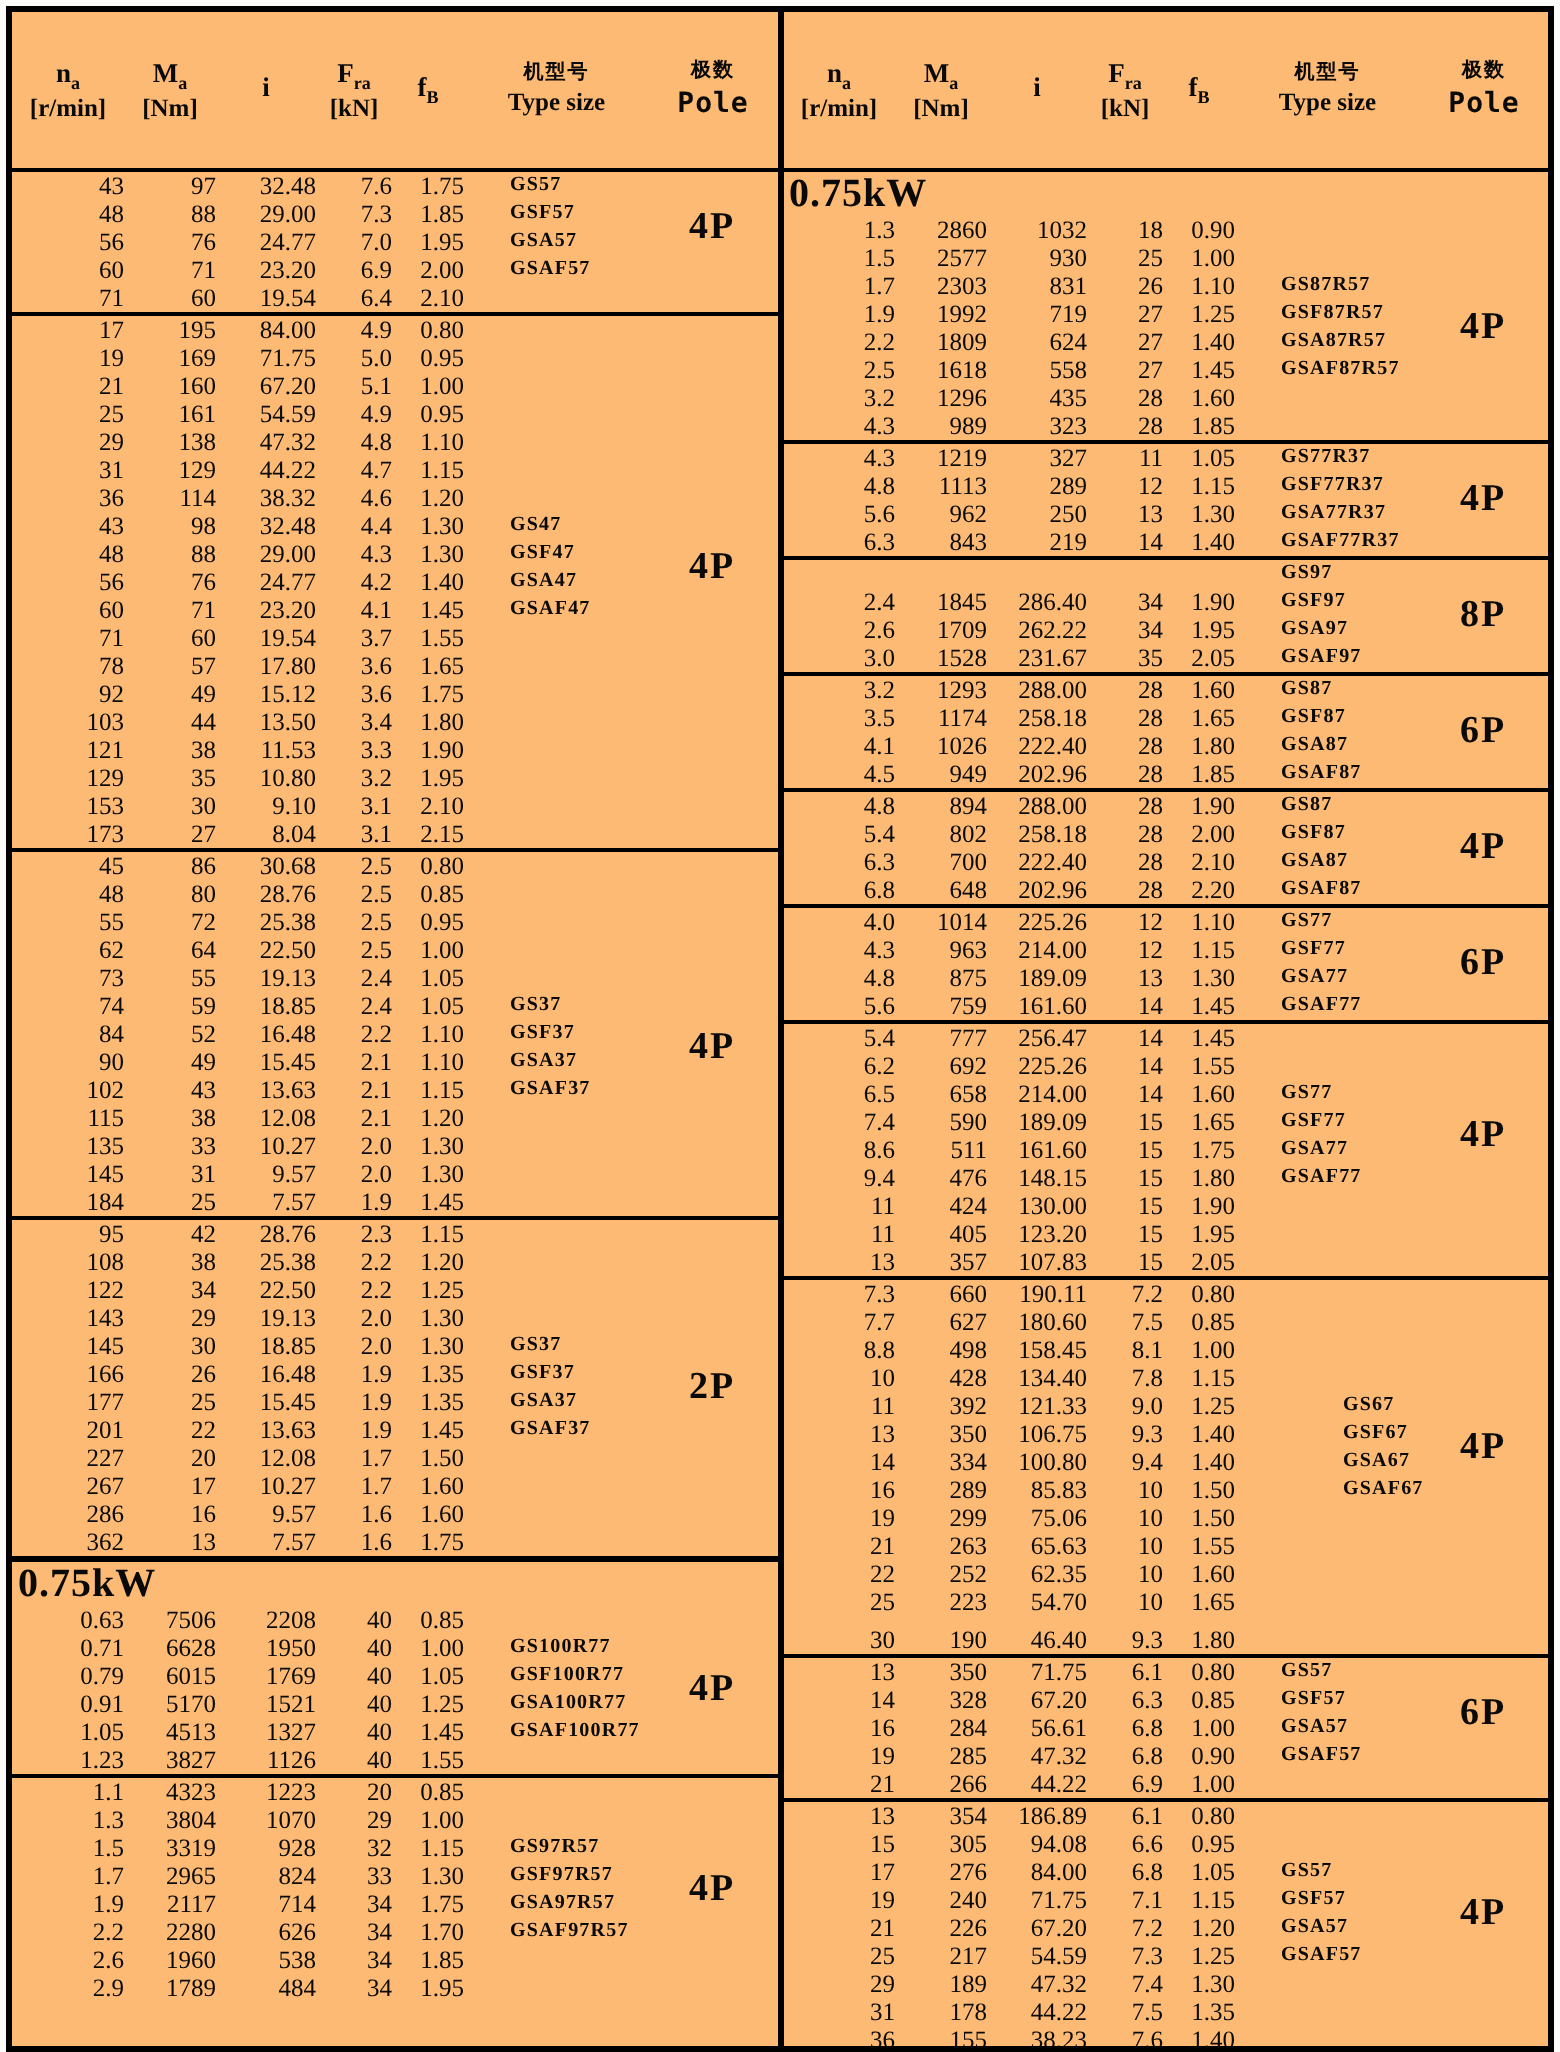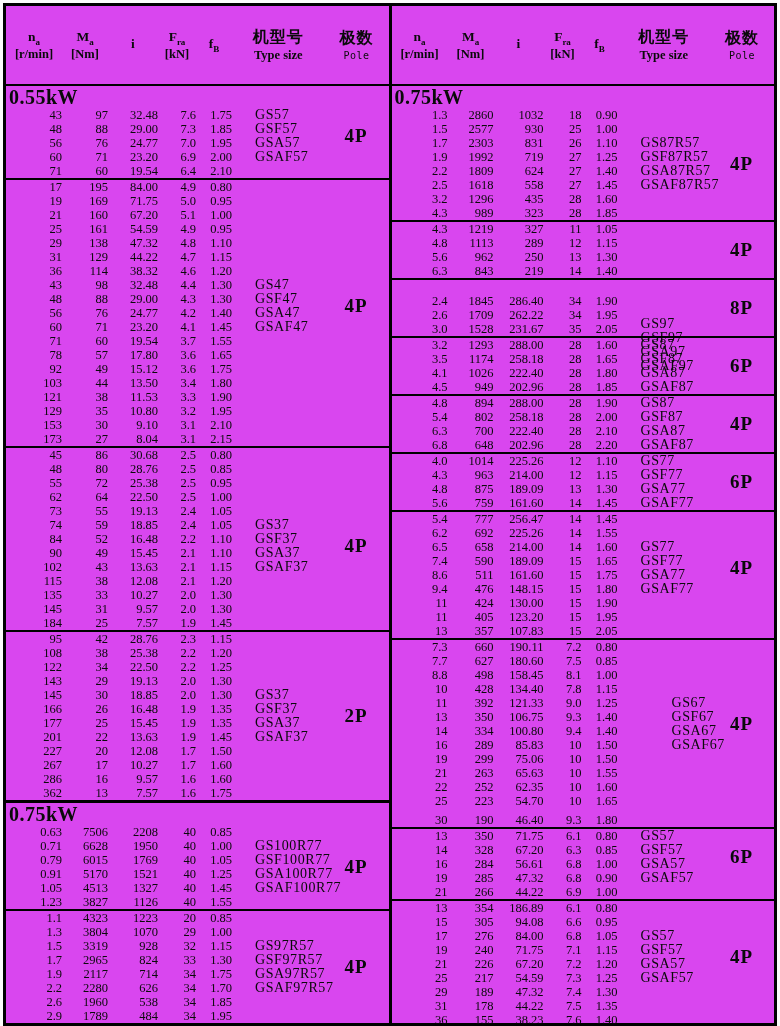--- a/index.html
+++ b/index.html
@@ -2,55 +2,55 @@
 <html><head>
 <meta charset="utf-8">
 <style>
   html,body{margin:0;padding:0;}
   body{
     width:780px;height:1026px;position:relative;background:#fbfbfa;color:#0a0a0a;
     font-family:"Liberation Serif", serif;overflow:hidden;
   }
   .frame{
     position:absolute;left:3px;top:3px;width:768px;height:1017px;
-    border:3px solid #000;display:flex;flex-direction:row;background:#d946ef;
+    border:3px solid #000;display:flex;flex-direction:row;background:#fdba74;
   }
   .panel{flex:1 1 50%;display:flex;flex-direction:column;min-width:0;}
   .panel.right{border-left:3px solid #000;}
 
   
   .panel-header{
     height:78px;flex:0 0 78px;border-bottom:2px solid #000;
     display:grid;grid-template-columns:56px 46px 50px 38px 36px 1fr 64px;
     align-items:center;
   }
   .hcell{display:flex;flex-direction:column;align-items:center;justify-content:center;line-height:1.15;}
   .h-main{font-weight:bold;font-size:13.5px;}
   .h-main sub{font-size:9px;font-weight:bold;}
   .h-unit{font-weight:bold;font-size:12.5px;}
   .h-unit:empty{display:none;}
-  .c5 .h-main,.c6 .h-main{font-family:"Liberation Sans", sans-serif;font-size:16px;letter-spacing:1px;}
-  .c6 .h-unit{font-family:"DejaVu Sans Mono", monospace;font-size:10px;font-weight:normal;letter-spacing:0.5px;}
+  .c5 .h-main,.c6 .h-main{font-family:"Liberation Sans", sans-serif;font-size:10px;letter-spacing:1px;}
+  .c6 .h-unit{font-family:"DejaVu Sans Mono", monospace;font-size:14px;font-weight:bold;letter-spacing:0.5px;}
 
   
   .panel-body{flex:1 1 auto;display:flex;flex-direction:column;}
   .section + .section{border-top:3px solid #000;}
   .section-title{
     font-weight:bold;font-size:20px;height:22px;line-height:22px;padding-left:3px;
     letter-spacing:0.5px;
   }
   .block{position:relative;}
   .block + .block{border-top:2px solid #000;}
   .row{
     display:grid;grid-template-columns:56px 46px 50px 38px 36px;
     height:14px;line-height:14px;font-size:12.5px;
   }
   .row.gap{margin-top:5px;}
   .cell{text-align:right;white-space:pre;}
-  .models{position:absolute;left:249px;font-weight:normal;font-size:14px;}
+  .models{position:absolute;left:249px;font-weight:bold;font-size:10px;}
   .model-line{height:14px;line-height:14px;letter-spacing:0.6px;white-space:nowrap;}
   .pole{
     position:absolute;left:318px;width:64px;height:14px;line-height:14px;
     text-align:center;font-weight:bold;font-size:19px;letter-spacing:1px;
   }
 </style>
 </head>
 <body>
 
 <div class="frame">
@@ -81,21 +81,20 @@
         <div class="h-main"><span>机型号</span><sub></sub></div>
         <div class="h-unit">Type size</div>
       </div>
       <div class="hcell c6">
         <div class="h-main"><span>极数</span><sub></sub></div>
         <div class="h-unit">Pole</div>
       </div>
     </div>
     <div class="panel-body">
         <div class="section">
-          <div class="section-title">0.55kW</div>
           <div class="block">
             <div class="row">
               <span class="cell">43</span>
               <span class="cell">97</span>
               <span class="cell">32.48</span>
               <span class="cell">7.6</span>
               <span class="cell">1.75</span>
             </div>
             <div class="row">
               <span class="cell">48</span>
@@ -712,20 +711,26 @@
               <span class="cell">13</span>
               <span class="cell">1.30</span>
             </div>
             <div class="row">
               <span class="cell">6.3</span>
               <span class="cell">843</span>
               <span class="cell">219</span>
               <span class="cell">14</span>
               <span class="cell">1.40</span>
             </div>
+            <div class="models" style="top: 0px;">
+              <div class="model-line">GS77R37</div>
+              <div class="model-line">GSF77R37</div>
+              <div class="model-line">GSA77R37</div>
+              <div class="model-line">GSAF77R37</div>
+            </div>
             <div class="pole" style="top: 21px;">4P</div>
           </div>
           <div class="block">
             <div class="row">
               <span class="cell"></span>
               <span class="cell"></span>
               <span class="cell"></span>
               <span class="cell"></span>
               <span class="cell"></span>
             </div>
@@ -743,21 +748,21 @@
               <span class="cell">34</span>
               <span class="cell">1.95</span>
             </div>
             <div class="row">
               <span class="cell">3.0</span>
               <span class="cell">1528</span>
               <span class="cell">231.67</span>
               <span class="cell">35</span>
               <span class="cell">2.05</span>
             </div>
-            <div class="models" style="top: 0px; margin-top: 37px;">
+            <div class="models" style="top: 0px;">
               <div class="model-line">GS97</div>
               <div class="model-line">GSF97</div>
               <div class="model-line">GSA97</div>
               <div class="model-line">GSAF97</div>
             </div>
             <div class="pole" style="top: 21px;">8P</div>
           </div>
           <div class="block">
             <div class="row">
               <span class="cell">3.2</span>

